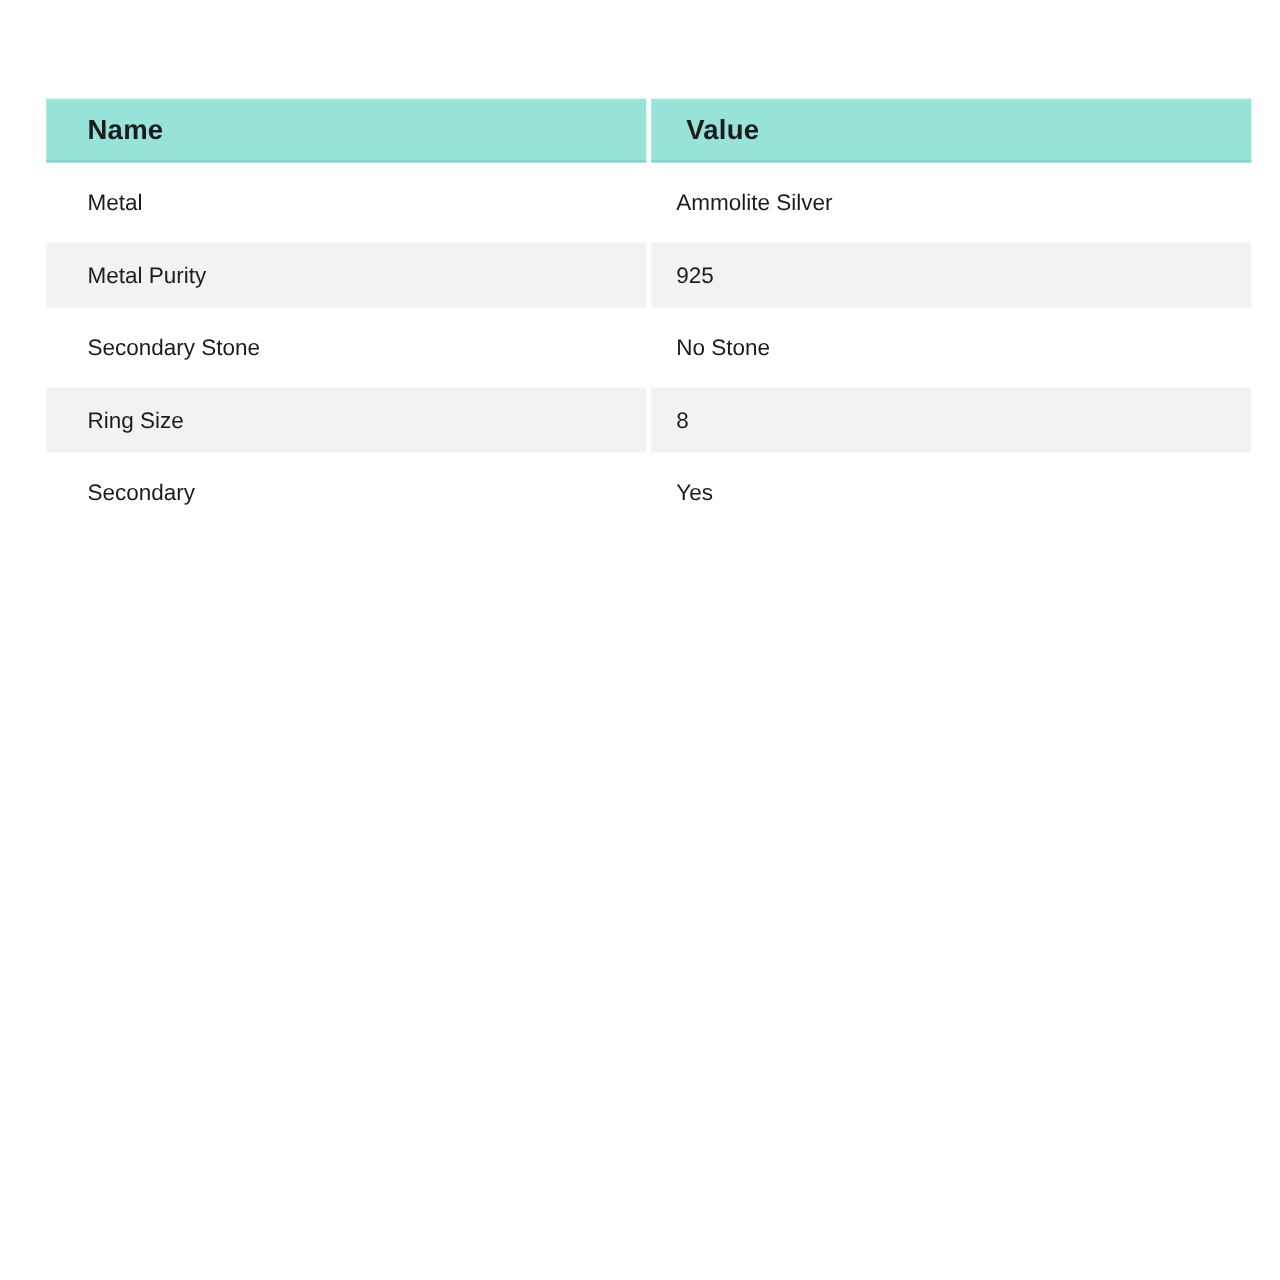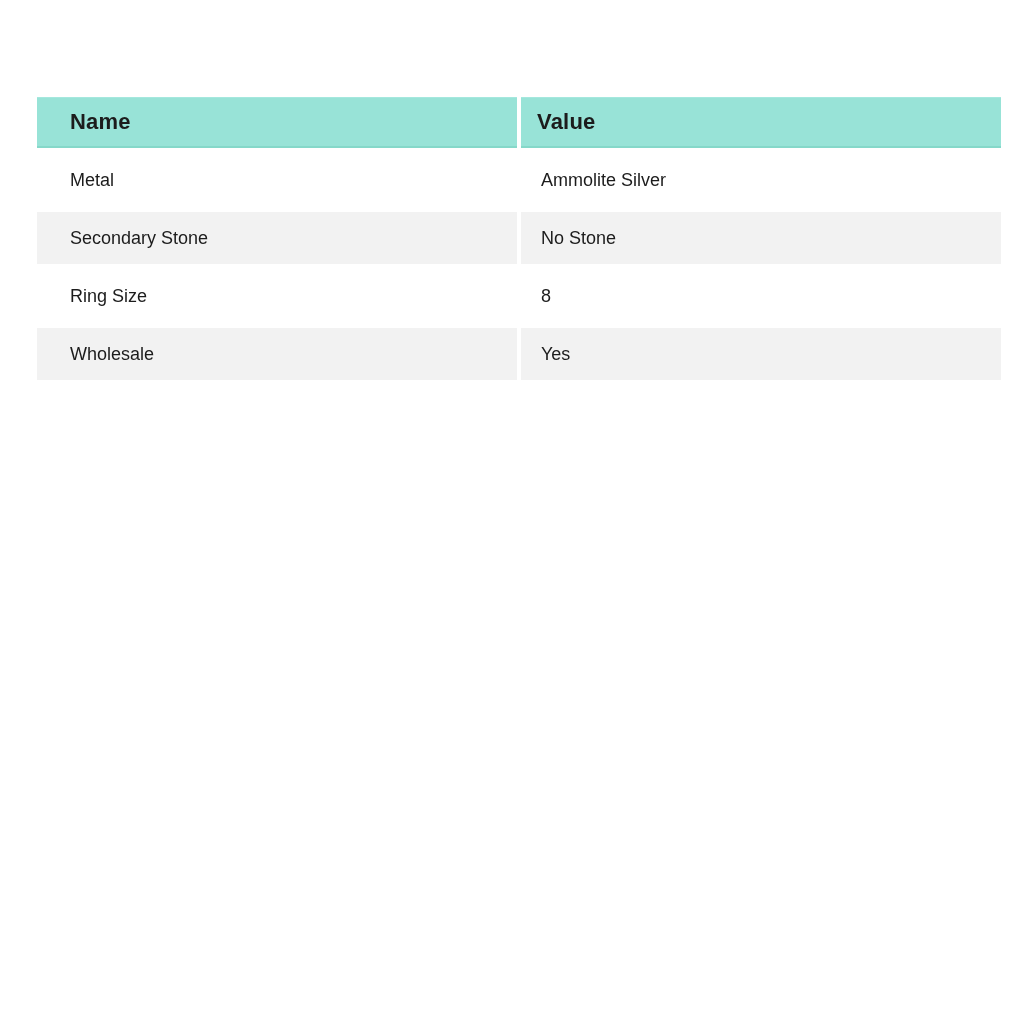--- a/index.html
+++ b/index.html
@@ -13,41 +13,41 @@
   }
   .page {
     position: relative;
     width: 1024px;
     height: 1024px;
     background: #ffffff;
   }
   table.attributes {
     position: absolute;
     left: 33px;
-    top: 91px;
+    top: 73px;
     width: 972px;
     border-collapse: separate;
     border-spacing: 4px 6px;
     table-layout: fixed;
   }
   table.attributes col { width: 50%; }
   th {
     background: var(--header-bg, #98e3d7);
     height: 48px;
     text-align: left;
     vertical-align: middle;
     font-size: 22px;
     font-weight: 600;
     letter-spacing: 0.2px;
     color: var(--text, #1c1c1c);
     padding: 0 0 0 33px;
     border-top: 1px solid var(--header-border-top, #a5e8de);
     border-bottom: 2px solid var(--header-border, #85d8c9);
   }
-  th.value-col { padding-left: 16px; }
+  th.value-col { padding-left: 28px; }
   td {
     height: 52px;
     vertical-align: middle;
     font-size: 18px;
     font-weight: 400;
     color: var(--text, #1c1c1c);
     padding: 0 0 0 33px;
     background: #ffffff;
   }
   td.value-cell { padding-left: 20px; }
@@ -69,26 +69,30 @@
         <th class="name-col">Name</th>
         <th class="value-col">Value</th>
       </tr>
     </thead>
     <tbody>
         <tr>
           <td class="name-cell">Metal</td>
           <td class="value-cell">Ammolite Silver</td>
         </tr>
         <tr>
+          <td class="name-cell">Metal Purity</td>
+          <td class="value-cell">925</td>
+        </tr>
+        <tr>
           <td class="name-cell">Secondary Stone</td>
           <td class="value-cell">No Stone</td>
         </tr>
         <tr>
           <td class="name-cell">Ring Size</td>
           <td class="value-cell">8</td>
         </tr>
         <tr>
-          <td class="name-cell">Wholesale</td>
+          <td class="name-cell">Secondary</td>
           <td class="value-cell">Yes</td>
         </tr>
       </tbody>
   </table>
 </div>
 
 </body></html>

